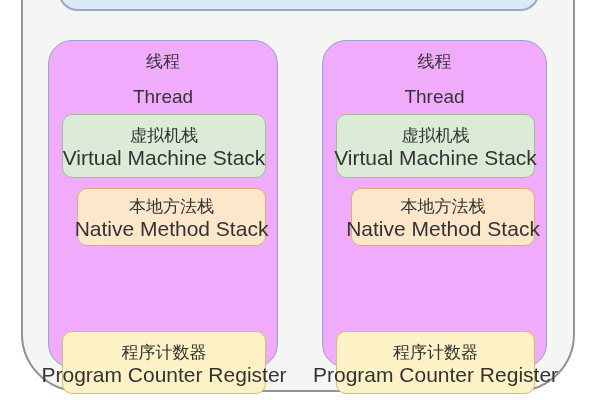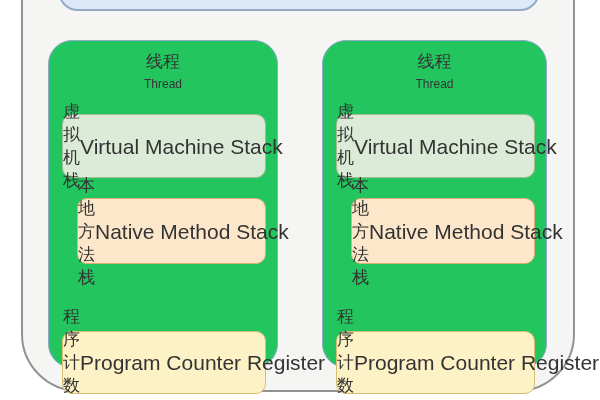--- a/index.html
+++ b/index.html
@@ -36,21 +36,21 @@
     height: 65px; 
     background: #dce9f8;
     border: 2px solid #93abc9;
     border-radius: 20px;
     box-sizing: border-box;
   }
   .thread-box {
     position: absolute;
     top: 40px;
     height: 328px;
-    background: #22c55e;
+    background: #f0abfc;
     border: 1.5px solid #90a9c8;
     border-radius: 24px;
     box-sizing: border-box;
   }
   .thread-box.left  { left: 48px;  width: 230px; }
   .thread-box.right { left: 322px; width: 225px; }
   .thread-title {
     position: absolute;
     top: 9px;
     left: 0;
@@ -58,46 +58,48 @@
     text-align: center;
     color: #353535;
   }
   .thread-title .zh {
     display: block;
     font-size: 17px;
     line-height: 24px;
   }
   .thread-title .en {
     display: block;
-    font-size: 12px;
+    font-size: 19px;
     line-height: 21px;
+    margin-top: 12px;
   }
   .inner-box {
     position: absolute;
     left: 13px;
     right: 11px;
     border-radius: 10px;
     box-sizing: border-box;
     display: flex;
-    flex-direction: row;
+    flex-direction: column;
     align-items: center;
+    justify-content: center;
     text-align: center;
     color: #333333;
   }
   .inner-box .zh { font-size: 17px; line-height: 23px; }
   .inner-box .en { font-size: 21px; line-height: 21px; white-space: nowrap; }
   .inner-box.vm-stack {
     top: 73px;
     height: 64px;
     background: #dcebd7;
     border: 1.5px solid #a2bd94;
   }
   .inner-box.native-stack {
-    top: 157px;
-    height: 66px;
+    top: 147px;
+    height: 58px;
     background: #fce7cb;
     border: 1.5px solid #e0ae74;
     margin-left: 15px;
   }
   .inner-box.pc-register {
     top: 245px;
     height: 63px;
     background: #fdf2c6;
     border: 1.5px solid #d8bf70;
     margin-top: 45px;

